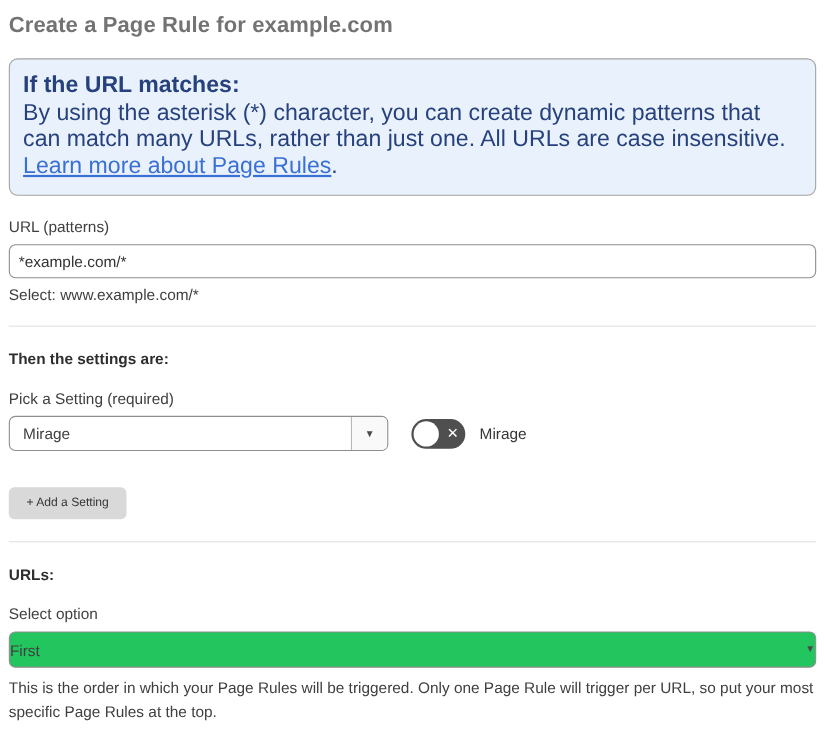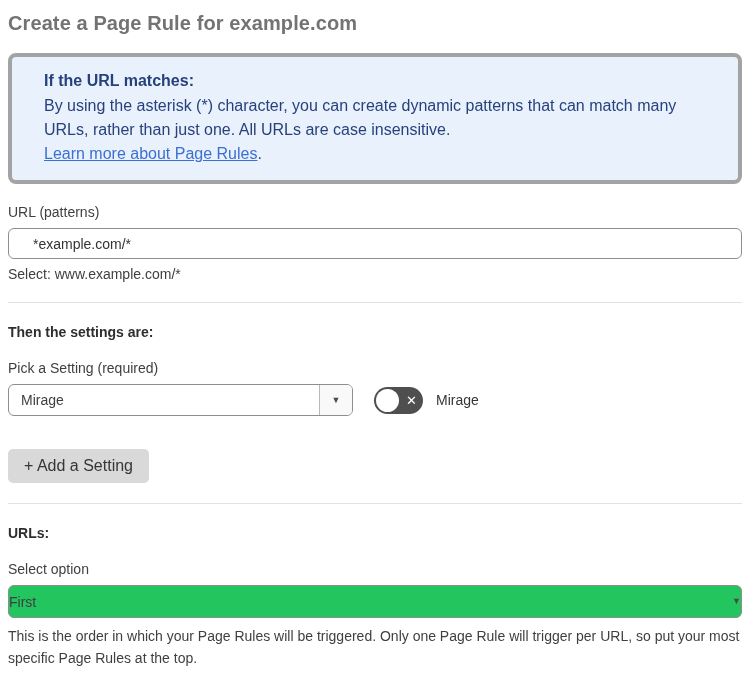--- a/index.html
+++ b/index.html
@@ -11,39 +11,39 @@
     color:#3b3b3b;
     position:relative;
   }
   .page-title {
     font-size:20px; font-weight:700; color:#737373;
     margin:4px 0 18px 0;
     letter-spacing:.1px;
   }
   .info-box {
     background:#e9f2fc;
-    border:4px solid #a3a3a3;
+    border:1px solid #a3a3a3;
     border-radius:8px;
-    padding:12px 16px 14px 32px;
-    font-size:16px; line-height:24px;
+    padding:12px 16px 14px 12px;
+    font-size:21px; line-height:24px;
     color:#27417d;
   }
   .info-heading { font-weight:700; }
   .info-body { margin-top:1px; }
   .info-link {
     color:#3a6fd3; text-decoration:underline; cursor:pointer;
   }
   .field-label {
     font-size:14px; color:#3f3f3f;
     margin-top:20px; margin-bottom:8px;
   }
   .text-input {
     display:block; width:100%; height:31px;
     border:1px solid #8e8e8e; border-radius:6px;
-    padding:0 24px; font-size:14px; color:#333333;
+    padding:0 8px; font-size:14px; color:#333333;
     font-family:"Liberation Sans", sans-serif;
     background:#ffffff; outline:none;
   }
   .hint {
     font-size:14px; color:#3f3f3f; margin-top:7px;
   }
   .divider {
     border:none; border-top:1px solid #e2e2e2;
     margin:20px 0 0 0;
   }
@@ -80,21 +80,21 @@
     background:#ffffff;
   }
   .toggle-x {
     position:absolute; right:6px; top:50%;
     transform:translateY(-50%);
     color:#ffffff; font-size:13px; line-height:1;
   }
   .toggle-label { margin-left:13px; font-size:14px; color:#363636; }
   .btn {
     display:inline-block; border:none; border-radius:5px;
-    font-size:16px; font-family:"Liberation Sans", sans-serif;
+    font-size:11px; font-family:"Liberation Sans", sans-serif;
     cursor:pointer; line-height:1;
   }
   .btn-gray {
     background:#d9d9d9; color:#363636; padding:9px 16px;
   }
   .add-setting { margin-top:33px; }
   .select-full {
     width:100%; height:33px;
     border:1px solid #8e8e8e; border-radius:6px;
     display:flex; align-items:center; justify-content:space-between;

